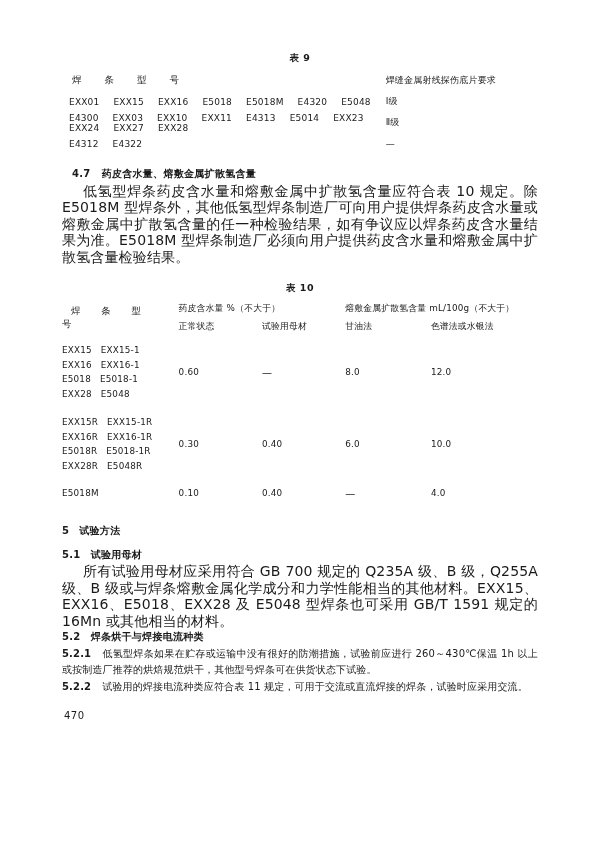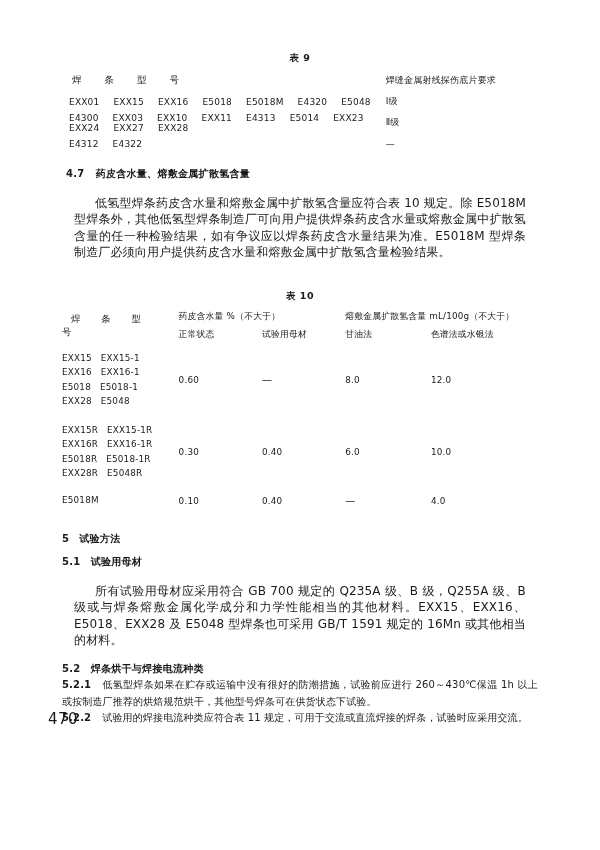--- a/index.html
+++ b/index.html
@@ -32,40 +32,40 @@
   
   .tbl-caption {
     text-align: center;
     font-size: 9.5px;
     font-weight: bold;
     letter-spacing: 0.5px;
     margin: 0 0 5px 0;
     font-family: "DejaVu Sans", "Liberation Sans", sans-serif;
   }
   .para {
-    font-size: 12px;
+    font-size: 14px;
     line-height: 16.5px;
     text-align: justify;
     text-justify: inter-ideograph;
-    margin: 12px;
+    margin: 0;
     letter-spacing: 0.15px;
   }
   .para.indent {
     text-indent: 21px;
   }
   .heading {
     font-size: 10px;
     font-weight: bold;
     line-height: 16.5px;
     margin: 0;
     letter-spacing: 0.3px;
   }
   .heading .num {
     display: inline-block;
-    margin-left: 4px;
+    margin-left: 10px;
     margin-right: 11px;
   }
   .heading.level1 .num {
     margin-left: 0;
     margin-right: 10px;
   }
   .heading-inline {
     font-size: 10px;
     line-height: 16.5px;
     text-align: justify;
@@ -133,23 +133,23 @@
     white-space: pre;
     text-align: left;
   }
   #table10 .valcell { vertical-align: middle; }
 
   .num-val { letter-spacing: 0.4px; }
   .dash { font-size: 10px; }
 
   .page-number {
     position: absolute;
-    left: 48px;
+    left: 64px;
     top: 710px;
-    font-size: 15px;
+    font-size: 10px;
     letter-spacing: 0.5px;
   }
 </style>
 </head>
 <body>
 
 <div class="page">
   <div class="content">
 
     <div class="tbl-caption">表 9</div>

